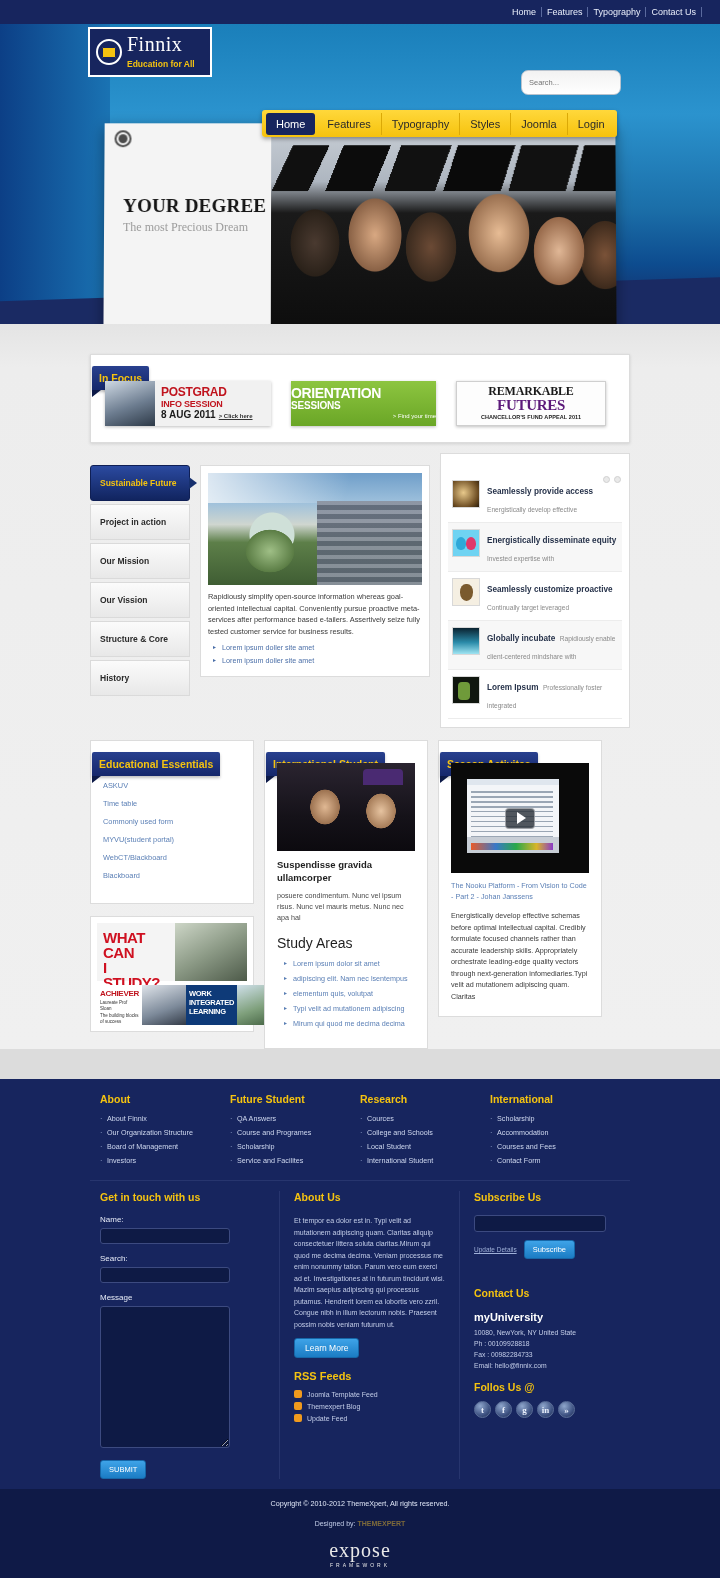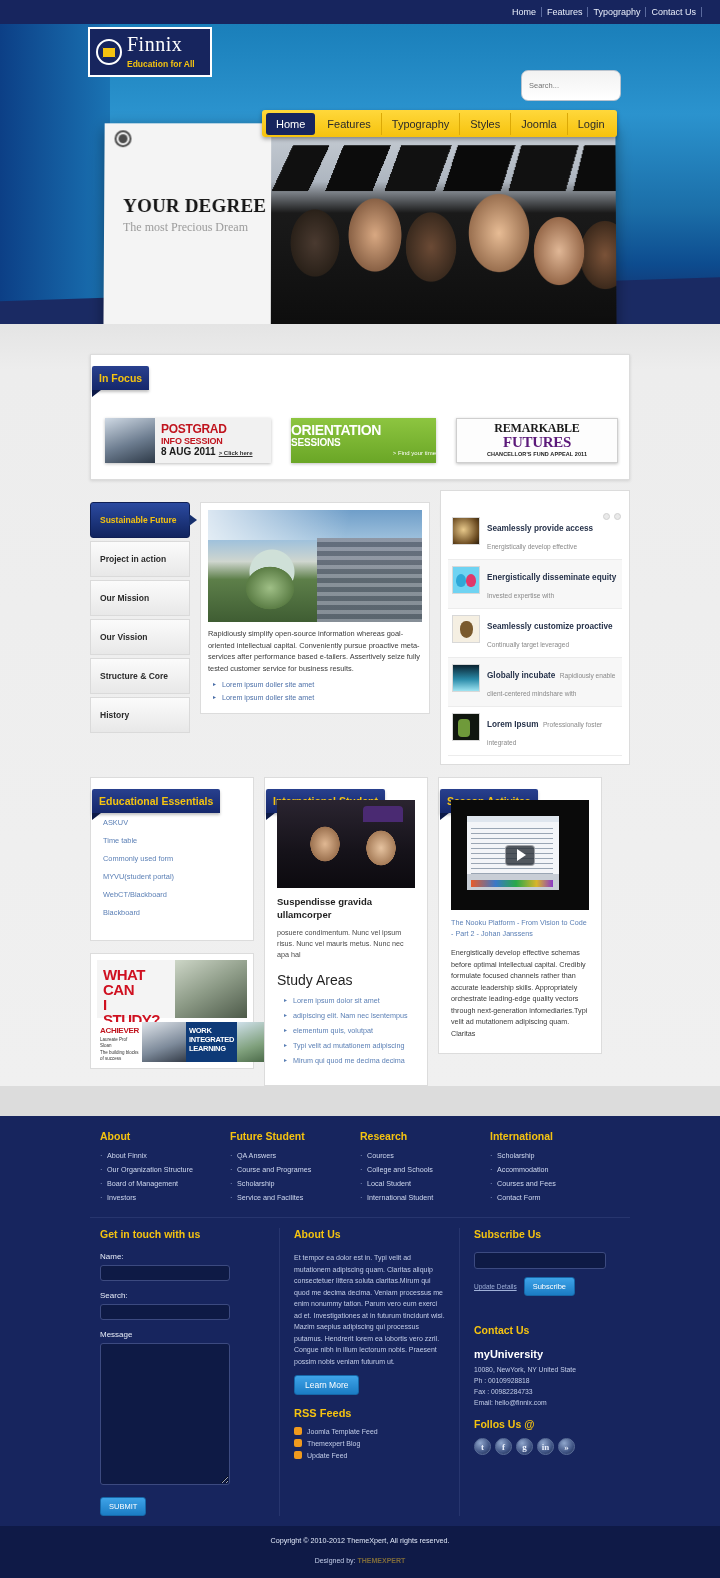--- a/index.html
+++ b/index.html
@@ -56,21 +56,21 @@
     flex: 0 0 auto;
   }
   .logo-book { width:14px; height:11px; background:#f5c310; border-radius:1px;
                box-shadow: inset 0 0 0 1px #17255e; }
   .logo-text { margin-left: 5px; line-height: 1; }
   .logo-name { color:#fff; font-size:20px; font-family:"Liberation Serif",serif; letter-spacing:.5px; }
   .logo-tag { color:#f5c310; font-size:8.5px; font-weight:bold; text-align:right; margin-top:2px; }
 
   .search-box {
     position: absolute; right: 99px; top: 46px;
-    width: 100px; height: 31px;
+    width: 100px; height: 25px;
     border-radius: 7px; border: 1px solid #b9c3ce;
     background: linear-gradient(to bottom,#f2f2f2,#ffffff);
     font-size: 7.5px; color: #8d8d8d; padding: 0 7px;
     font-family:"Liberation Sans",sans-serif;
     z-index: 5;
   }
 
   
   .mainnav {
     position: absolute; left: 262px; top: 86px; z-index: 20;
@@ -153,33 +153,33 @@
     content:""; position:absolute; left:0; bottom:-7px;
     border-left:9px solid #0c1947; border-bottom:7px solid transparent;
   }
 
   
   .infocus-wrap { position:relative; }
   .infocus-body {
     margin-top:-12px; padding: 26px 14px 16px 14px;
     display:flex; gap:20px; align-items:center;
   }
-  .banner { height:45px; box-shadow:0 1px 3px rgba(0,0,0,.25); position:relative; overflow:hidden; flex:0 0 auto;margin-top:37px; }
+  .banner { height:45px; box-shadow:0 1px 3px rgba(0,0,0,.25); position:relative; overflow:hidden; flex:0 0 auto; }
   .b1 { width:166px; background:#f1f1f1; display:flex; }
   .b1 .ph { width:50px; background:linear-gradient(160deg,#cfd9e4,#6d7d90 55%,#2d3947); }
   .b1 .tx { flex:1; padding:4px 4px 0 6px; }
   .b1 .l1{ color:#c0141e; font-weight:bold; font-size:12px; font-family:"Liberation Sans",sans-serif; letter-spacing:-.3px;}
   .b1 .l2{ color:#c0141e; font-weight:bold; font-size:9px; letter-spacing:-.2px;}
   .b1 .l3{ color:#1a1a1a; font-weight:bold; font-size:10px; display:flex; align-items:baseline; gap:3px;}
   .b1 .l3 i{ font-size:6px; color:#333; font-style:normal; text-decoration:underline;}
   .b2 { width:145px; background:linear-gradient(to bottom,#8dc540,#6aa626); padding:5px 0; color:#fff; }
   .b2 .l1{ font-size:14px; font-weight:bold; letter-spacing:-.4px; line-height:14px;}
   .b2 .l2{ font-size:10px; font-weight:bold; letter-spacing:-.2px; line-height:11px;}
   .b2 .l3{ font-size:6px; text-align:right; margin-top:2px;}
-  .b3 { width:162px; background:#fdfdfd; border:1px solid #cfcfcf; padding:3px 5px; text-align:center; }
+  .b3 { width:150px; background:#fdfdfd; border:1px solid #cfcfcf; padding:3px 5px; text-align:center; }
   .b3 .l1{ font-family:"Liberation Serif",serif; font-weight:bold; font-size:12px; color:#1a1a1a; letter-spacing:-.2px; line-height:13px;}
   .b3 .l2{ font-family:"Liberation Serif",serif; font-weight:bold; font-size:15px; color:#5c1a7a; letter-spacing:-.3px; line-height:15px;}
   .b3 .l3{ font-size:5.5px; font-weight:bold; color:#1a1a1a; letter-spacing:.1px; margin-top:1px;}
 
   
   .row2 { display:flex; gap:10px; margin-top:22px; align-items:flex-start; }
   .tabs-col { width:100px; flex:0 0 100px; }
   .tab-item {
     position:relative; background:linear-gradient(to bottom,#fbfbfb,#e8e8e8);
     border:1px solid #dadada; font-size:8.5px; font-weight:bold; color:#2b2b2b;

